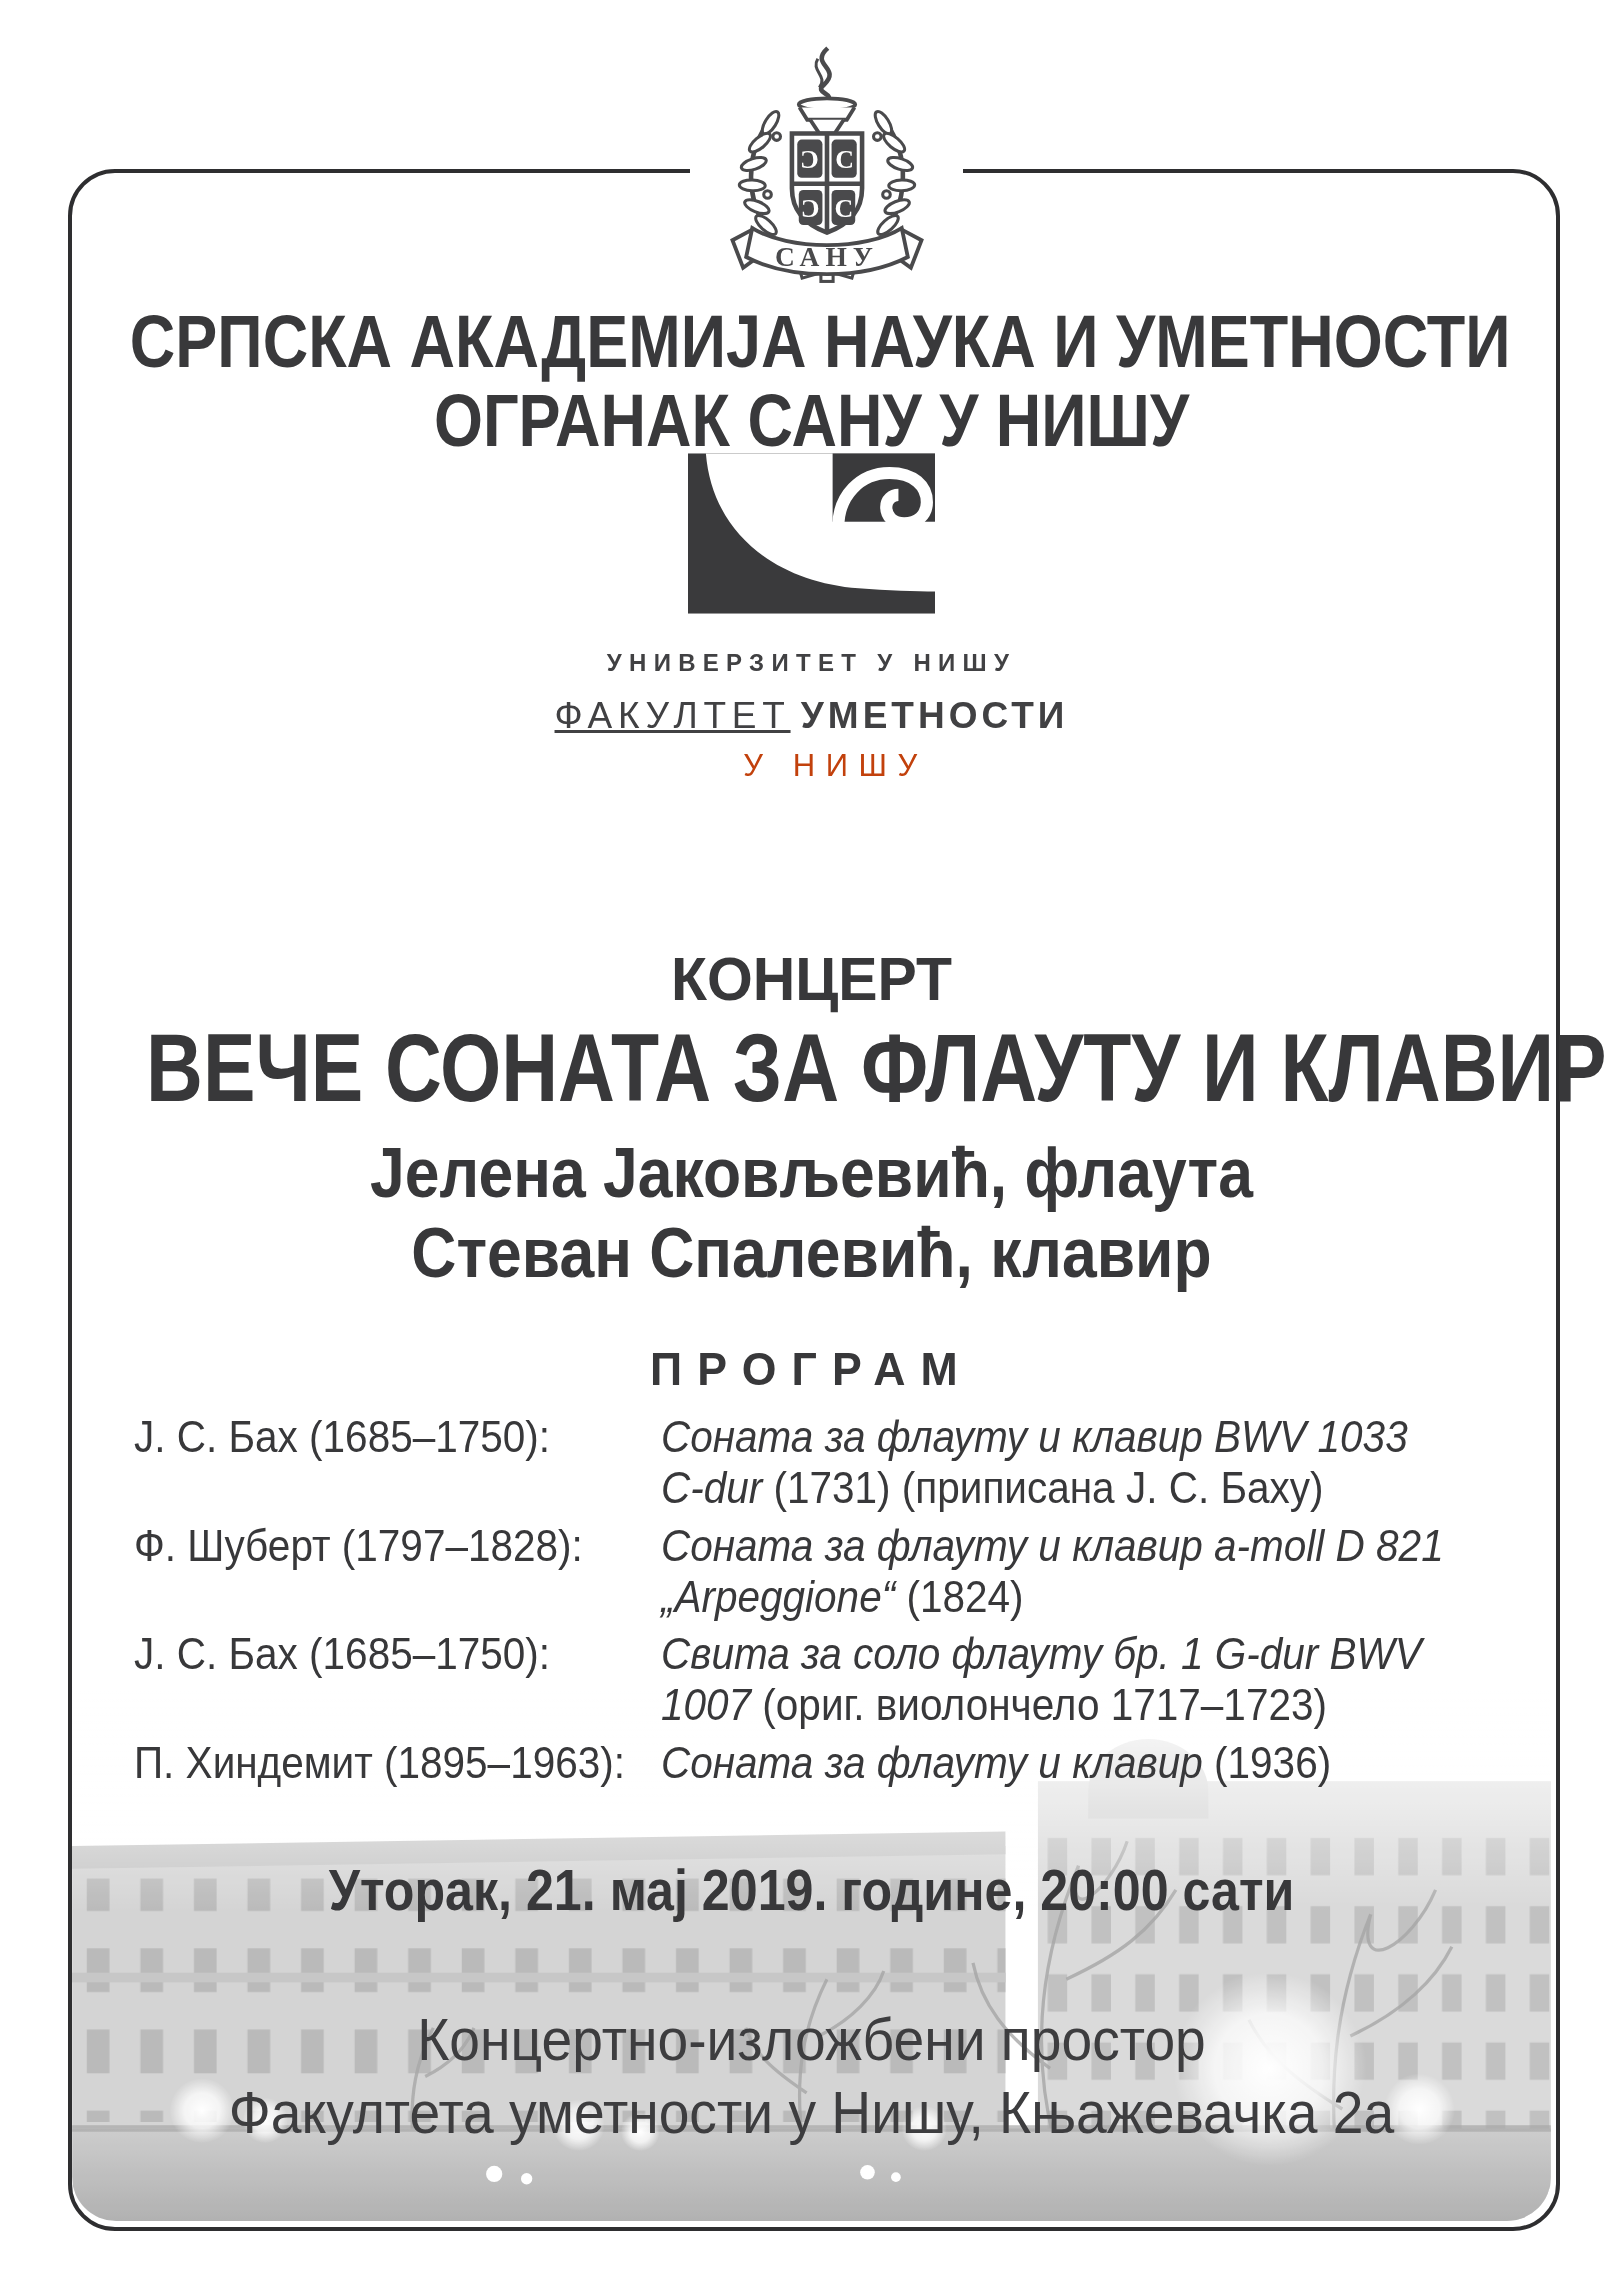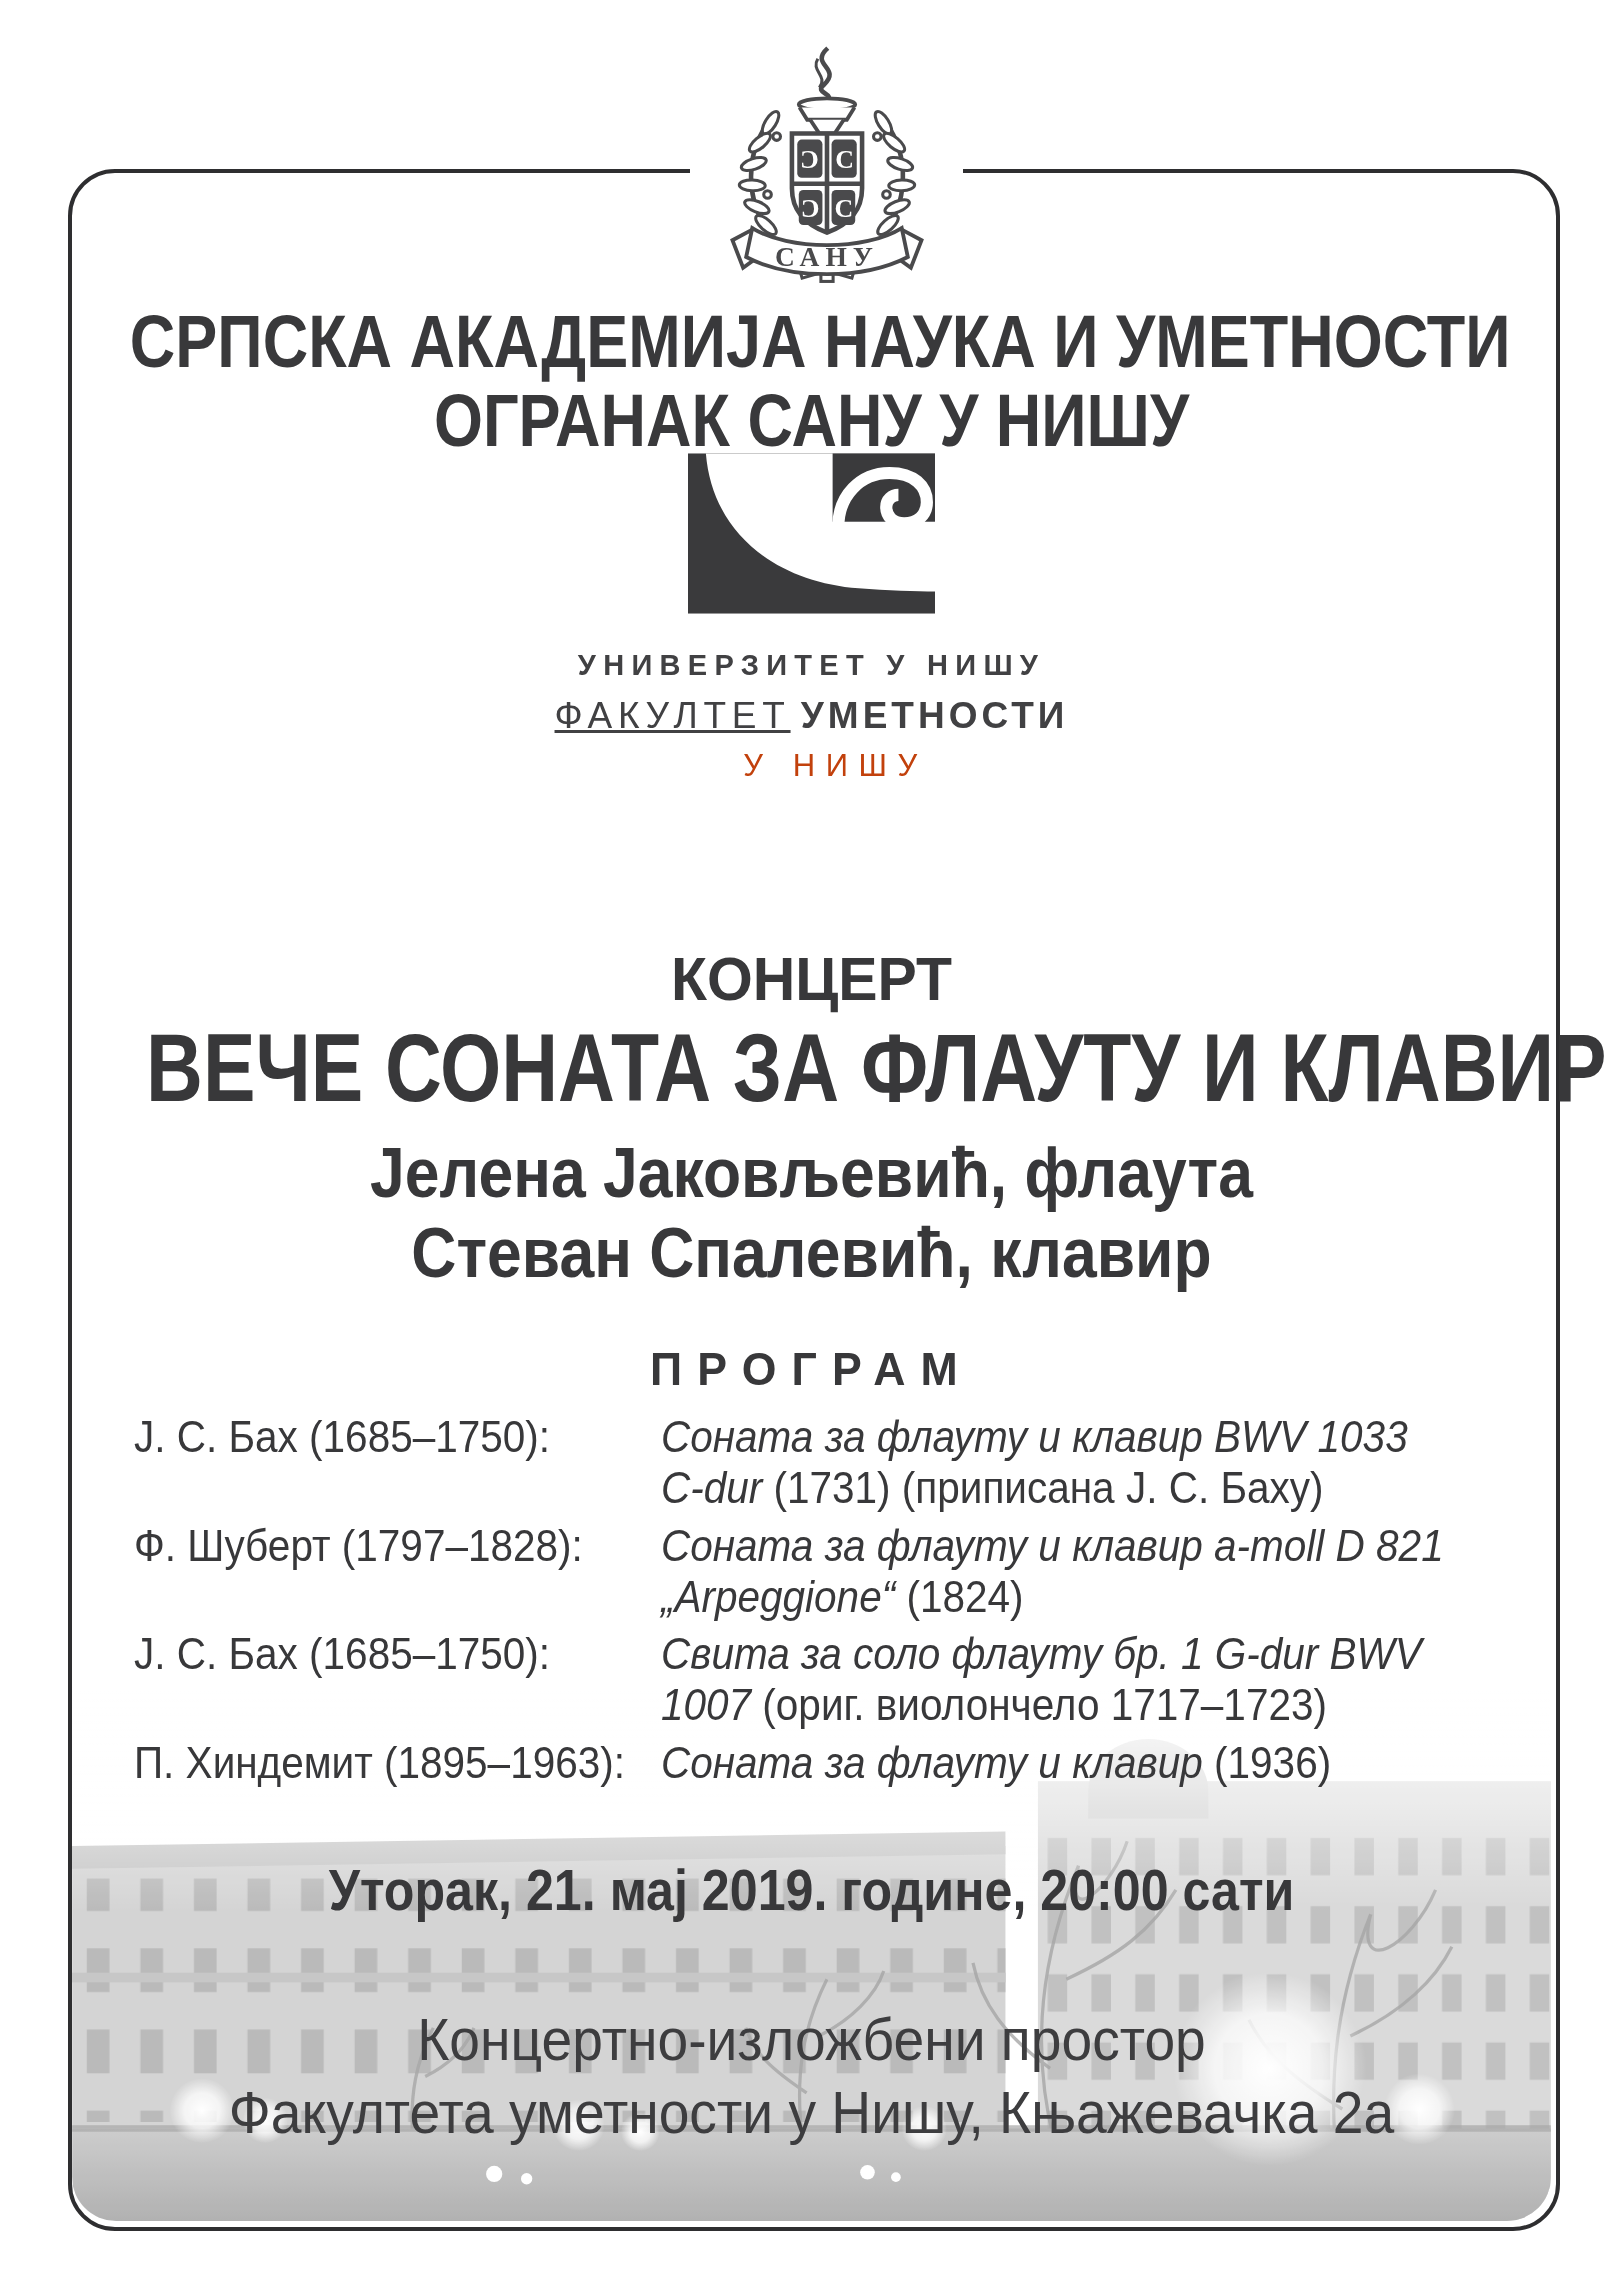--- a/index.html
+++ b/index.html
@@ -20,21 +20,21 @@
   
   .emblem{
     position:absolute;left:690px;top:42px;width:244px;height:256px;
     background:#ffffff;z-index:6;text-align:center;padding:0 14.6px;
   }
   
   .cblock{position:absolute;left:0;width:1623px;text-align:center;white-space:nowrap;z-index:5;}
   .hdr{top:302px;font-size:75px;font-weight:700;line-height:1.05;color:#39393b;
        transform:scaleX(.84);transform-origin:50% 50%;}
   .fulogo{position:absolute;left:688px;top:453px;width:247px;height:161px;z-index:5;}
-  .univ1{top:649px;font-size:29px;font-weight:700;letter-spacing:7.3px;color:#414143;}
+  .univ1{top:649px;font-size:24px;font-weight:700;letter-spacing:7.3px;color:#414143;}
   .fac{top:695px;font-size:37px;color:#414143;}
   .fac .reg{font-weight:400;letter-spacing:5.7px;text-decoration:underline;}
   .fac .bold{font-weight:700;letter-spacing:4px;text-align:right;}
   .unis{top:748px;font-size:31px;font-weight:400;letter-spacing:10.6px;color:#c2410c;padding-left:24px;}
   .kicker{top:943px;font-size:62px;font-weight:700;transform:scaleX(.95);transform-origin:50% 50%;}
   .title{top:1013px;font-size:96px;font-weight:700;transform:scaleX(.82);transform-origin:50% 50%;}
   .perf{top:1133px;font-size:71px;font-weight:700;line-height:1.13;
         transform:scaleX(.88);transform-origin:50% 50%;}
   .prg-h{top:1341px;font-size:47px;font-weight:700;letter-spacing:16px;transform:scaleX(.95);transform-origin:50% 50%;}
   

